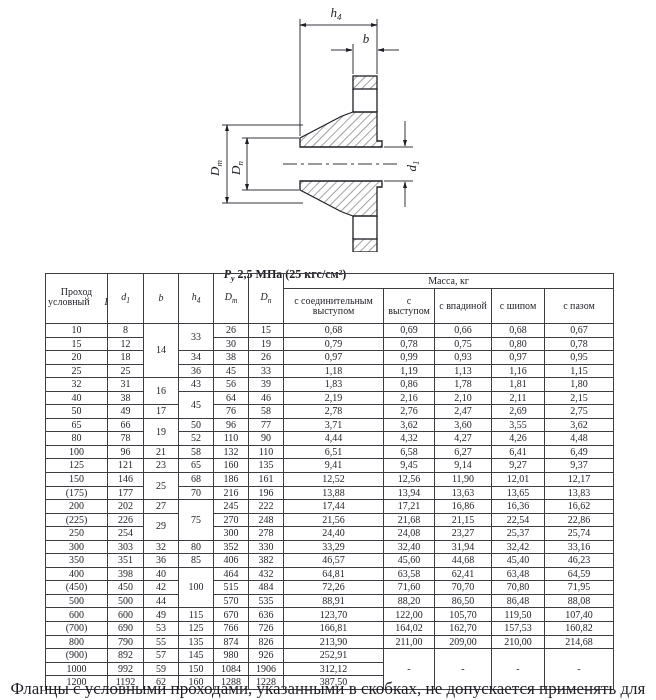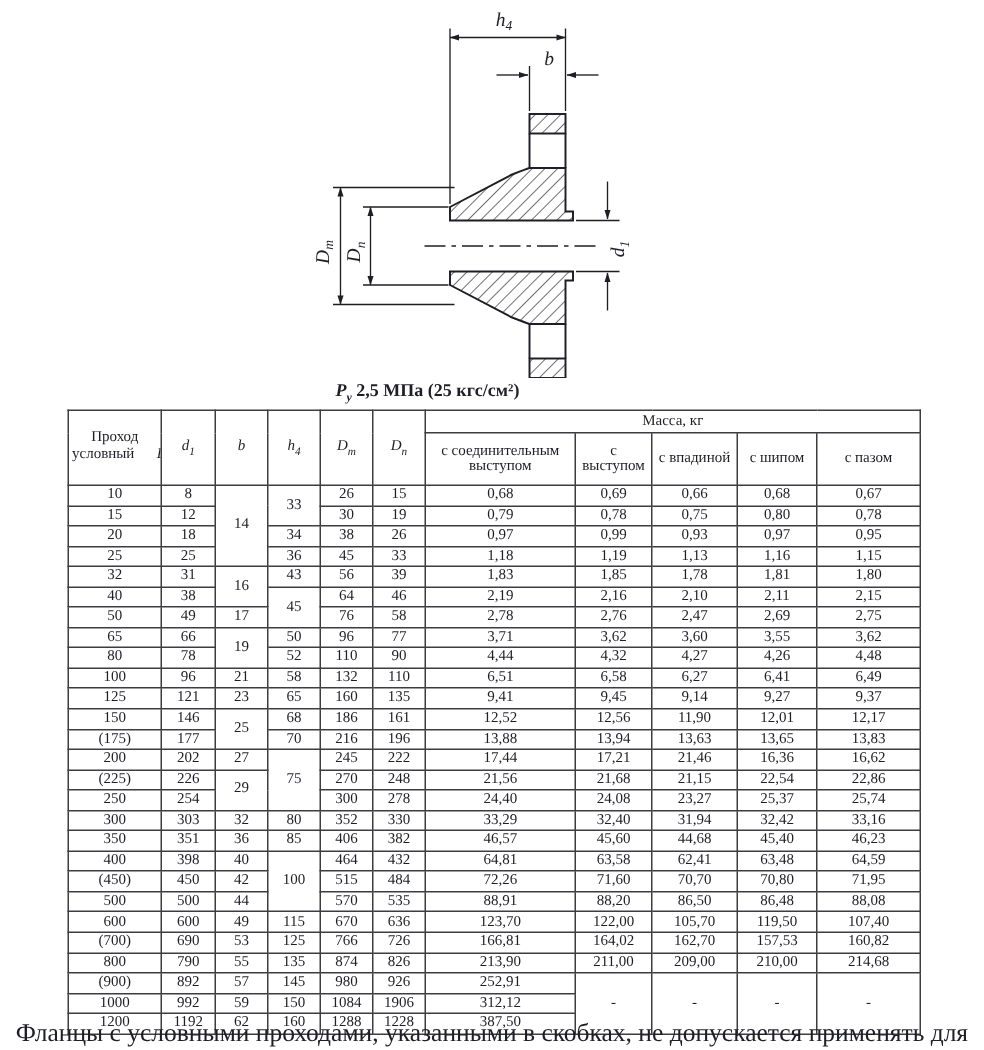--- a/index.html
+++ b/index.html
@@ -1,19 +1,19 @@
 <!DOCTYPE html>
 <html><head>
 <meta charset="utf-8">
 <style>
   html,body{margin:0;padding:0;background:#e8e8e8;}
   .page{position:relative;width:656px;height:700px;background:#fff;
         font-family:"Liberation Serif",serif;color:#1e1e26;overflow:hidden;padding-left:13px;}
   .drawing{position:absolute;top:0;left:0;}
-  .caption{position:absolute;top:253px;left:120px;width:330px;text-align:center;
+  .caption{position:absolute;top:267px;left:120px;width:330px;text-align:center;
            font-size:12px;font-weight:bold;}
   .caption .sym{font-style:italic;}
   .caption sub{font-size:8px;}
   .caption .cap-text{margin-left:3px;}
   .tblwrap{position:absolute;top:273px;left:45px;}
   table.tbl{border-collapse:collapse;table-layout:fixed;width:568px;
             font-size:10px;line-height:1.05;}
   .tbl th,.tbl td{border:1px solid #3c3c42;text-align:center;vertical-align:middle;
                   padding:0 1px;font-weight:normal;overflow:hidden;}
   .tbl thead th{font-size:10px;padding:1px 2px;}
@@ -186,21 +186,21 @@
             <td>1,15</td>
           </tr>
           <tr>
             <td>32</td>
             <td>31</td>
             <td rowspan="2">16</td>
             <td>43</td>
             <td>56</td>
             <td>39</td>
             <td>1,83</td>
-            <td>1,85</td>
+            <td>0,86</td>
             <td>1,78</td>
             <td>1,81</td>
             <td>1,80</td>
           </tr>
           <tr>
             <td>40</td>
             <td>38</td>
             <td rowspan="2">45</td>
             <td>64</td>
             <td>46</td>
@@ -300,21 +300,21 @@
           </tr>
           <tr>
             <td>200</td>
             <td>202</td>
             <td>27</td>
             <td rowspan="3">75</td>
             <td>245</td>
             <td>222</td>
             <td>17,44</td>
             <td>17,21</td>
-            <td>21,46</td>
+            <td>16,86</td>
             <td>16,36</td>
             <td>16,62</td>
           </tr>
           <tr>
             <td>(225)</td>
             <td>226</td>
             <td rowspan="2">29</td>
             <td>270</td>
             <td>248</td>
             <td>21,56</td>

